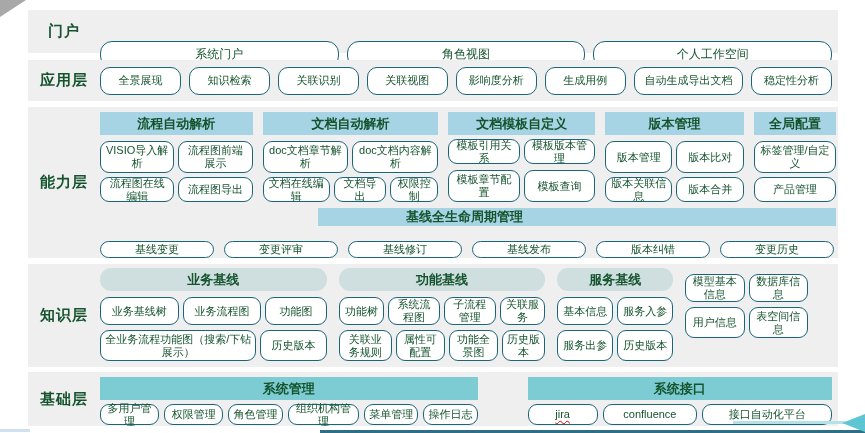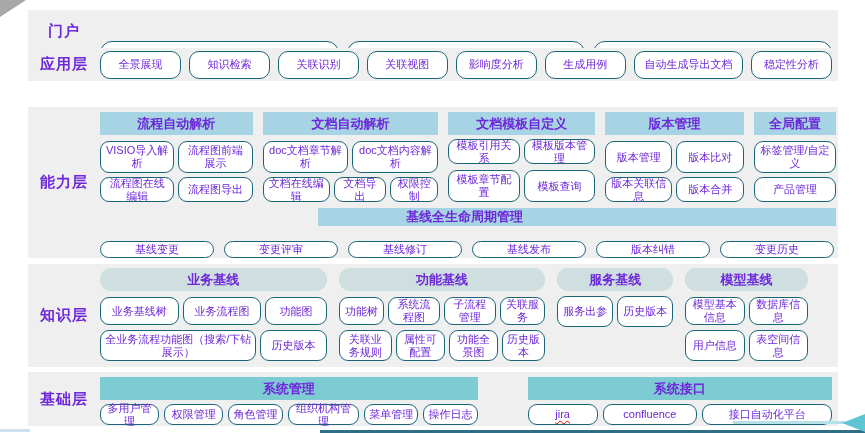--- a/index.html
+++ b/index.html
@@ -1,36 +1,36 @@
 <!DOCTYPE html>
 <html style="--header-blue: #a7d4e4; --header-pale: #cfdfdf; --header-teal: #7eccd3; --btn-border: #1b6579; --band-bg: #efefef; --bottom-line: #2f6e85; --arrow-teal: #5ec6d2; --arrow-line: #b5e1e9; --accent-pale-blue: #cfe0ef; --corner-gray: #a8a8a8; --squiggle-red: #e00000;"><head>
 <meta charset="utf-8">
 <style>
   html,body{margin:0;padding:0;background:#fff;}
   .canvas{position:relative;width:865px;height:433px;background:#fff;overflow:hidden;
-          font-family:"Liberation Sans","DejaVu Sans",sans-serif;color:#6d28d9;}
+          font-family:"Liberation Sans","DejaVu Sans",sans-serif;color:#14532d;}
   .corner{position:absolute;left:0;top:0;width:0;height:0;
           border-top:17px solid var(--corner-gray,#a8a8a8);border-right:26px solid transparent;}
   .band{position:absolute;left:28px;width:810px;background:var(--band-bg,#efefef);display:flex;align-items:stretch;}
   .lbl{width:72px;flex:none;display:flex;align-items:center;justify-content:center;
        font-weight:bold;font-size:15px;letter-spacing:1px;}
   .content{flex:1;min-width:0;}
   .rowc{display:flex;align-items:center;gap:8px;padding:0 6px 0 0;}
   .btn{background:#fff;border:1.6px solid var(--btn-border,#1b6579);border-radius:9px;
        display:flex;align-items:center;justify-content:center;text-align:center;
        font-size:11px;line-height:1.15;padding:1px 4px;box-sizing:border-box;flex:1;min-width:0;}
   .hdr{display:flex;align-items:center;justify-content:center;font-weight:bold;font-size:13px;height:23px;}
   .hdr-blue{background:var(--header-blue,#a7d4e4);}
   .hdr-pale{background:var(--header-pale,#cfdfdf);border-radius:11px;}
   .hdr-teal{background:var(--header-teal,#7eccd3);}
   
   .b-portal{top:10px;height:43px;}
   .b-portal .btn{height:27px;border-radius:12px;font-size:12px;margin-top:46px;}
   
-  .b-app{top:48px;height:33px;font-family:Liberation Serif, serif;}
+  .b-app{top:60px;height:41px;font-family:Liberation Serif, serif;}
   .b-app .btn{height:28px;border-radius:10px;}
   
   .b-cap{top:107px;height:151px;}
   .col{display:flex;flex-direction:column;padding:5px 2px 0 0;}
   .cols{display:flex;gap:10px;}
   .grp{display:flex;flex-direction:column;min-width:0;}
   .r{display:flex;gap:4px;}
   .r1{margin-top:6px;height:32px;}
   .r2{margin-top:4px;height:25px;}
   .life-hdr{margin:6px 0 0 218px;height:22px;display:flex;align-items:center;
@@ -182,27 +182,30 @@
           </div>
           <div class="r kr2">
             <div class="btn" style="flex:1.1">关联业务规则</div>
             <div class="btn">属性可配置</div>
             <div class="btn">功能全景图</div>
             <div class="btn" style="flex:0.85">历史版本</div>
           </div>
         </div>
         <div class="grp" style="flex:115">
           <div class="hdr hdr-pale">服务基线</div>
+          <div class="r kr1">
+            <div class="btn">基本信息</div>
+            <div class="btn">服务入参</div>
+          </div>
           <div class="r kr2">
             <div class="btn">服务出参</div>
             <div class="btn">历史版本</div>
           </div>
         </div>
         <div class="grp" style="flex:122">
-          <div class="hdr hdr-pale">模型基线</div>
           <div class="r kr1">
             <div class="btn">模型基本信息</div>
             <div class="btn">数据库信息</div>
           </div>
           <div class="r kr2">
             <div class="btn">用户信息</div>
             <div class="btn">表空间信息</div>
           </div>
         </div>
       </div>

